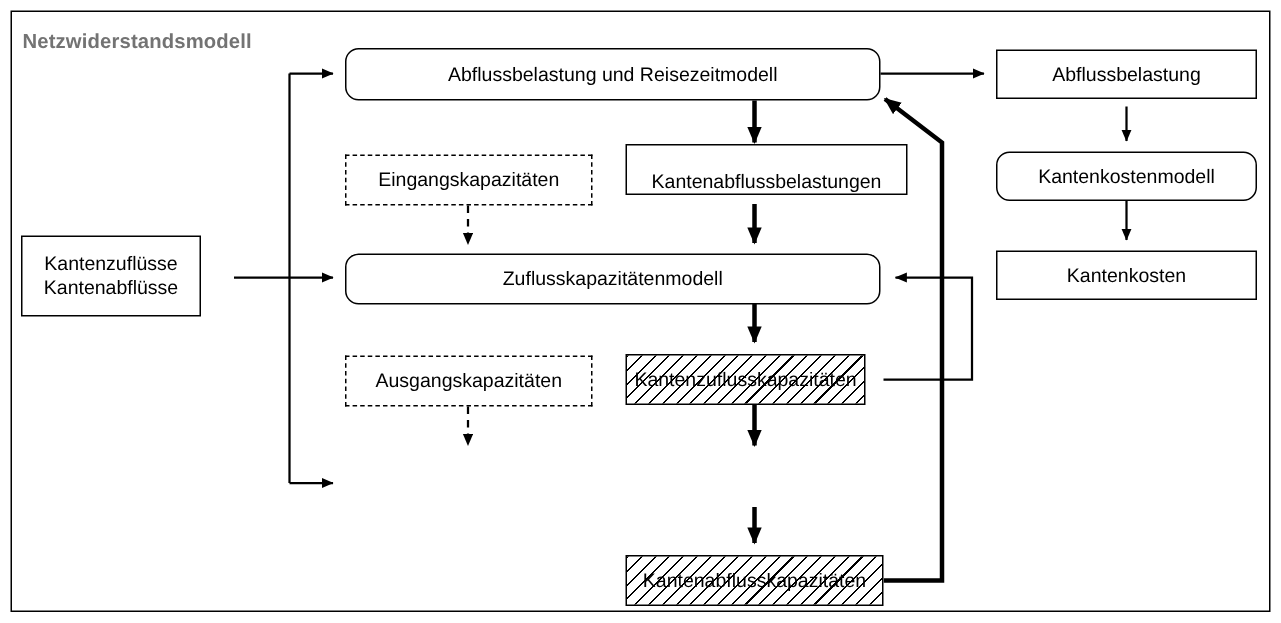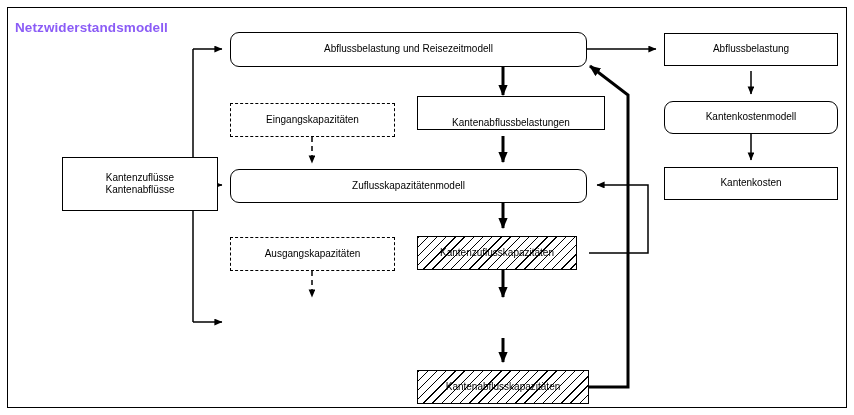--- a/index.html
+++ b/index.html
@@ -10,21 +10,21 @@
     font-family:"Liberation Sans", sans-serif;
     overflow:hidden;
   }
   #svg-layer{position:absolute;left:0;top:0;width:854px;height:415px;}
   .node{
     position:absolute;
     box-sizing:border-box;
     display:flex;align-items:center;justify-content:center;
     text-align:center;
     color:#000;
-    font-size:10px;
+    font-size:13px;
     line-height:1.22;
     background:#fff;
     z-index:3;
   }
   .node.solid{border:1.4px solid #000;}
   .node.rounded{border:1.4px solid #000;border-radius:9px;}
   .node.dashed{border:1.5px dashed #000;background:transparent;}
   .node.hatched{
     border:1.4px solid #000;
     background-color:#ffffff;
@@ -42,21 +42,21 @@
     border:1.6px solid #000;
     box-sizing:border-box;
     background:transparent;
     z-index:1;
   }
   .title{
     position:absolute;
     left:15px;top:20px;
     font-size:13.5px;
     font-weight:bold;
-    color:#8b5cf6;
+    color:#737373;
     letter-spacing:.1px;
     z-index:4;
   }
 </style>
 </head>
 <body>
 
 <div id="stage">
 
   <div class="frame"></div>
@@ -101,21 +101,21 @@
 
       <path d="M751,71 L751,94" marker-end="url(#ah)"></path>
       <path d="M751,130 L751,160" marker-end="url(#ah)"></path>
 
       <path d="M589,387 L628,387 L628,95 L590,66" stroke-width="3" marker-end="url(#ahT)"></path>
 
       <path d="M589,253 L648,253 L648,185 L597,185" marker-end="url(#ah)"></path>
     </g>
   </svg>
 
-  <div class="node solid" style="left:14px;top:157px;width:156px;height:54px;margin-left:48px;">
+  <div class="node solid" style="left:14px;top:157px;width:120px;height:54px;">
     <span class="lbl">
       <span>Kantenzuflüsse</span><br>
       <span>Kantenabflüsse</span>
     </span>
   </div>
 
   <div class="node rounded" style="left:230px;top:32px;width:357px;height:35px;">
     <span class="lbl">Abflussbelastung und Reisezeitmodell</span>
   </div>
 

